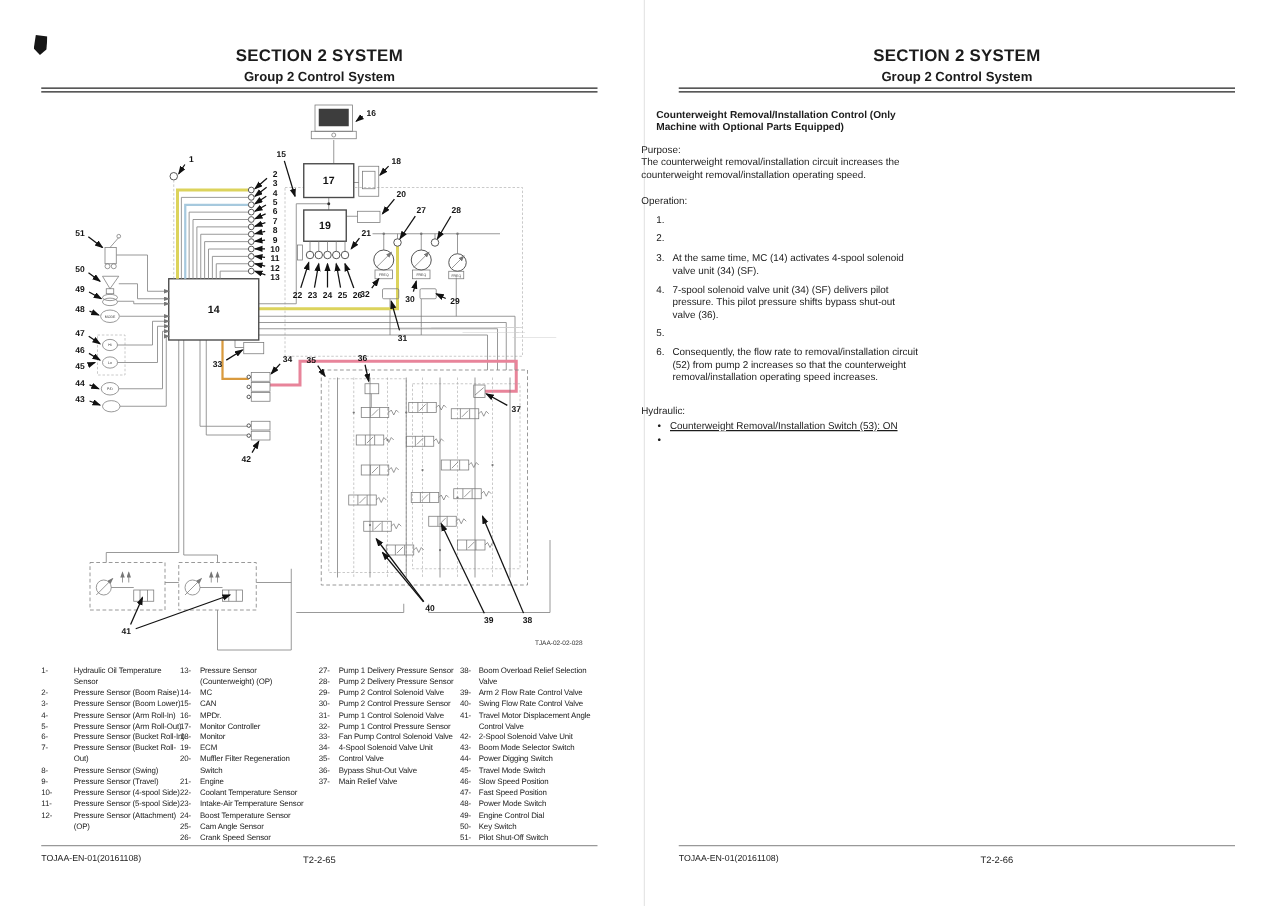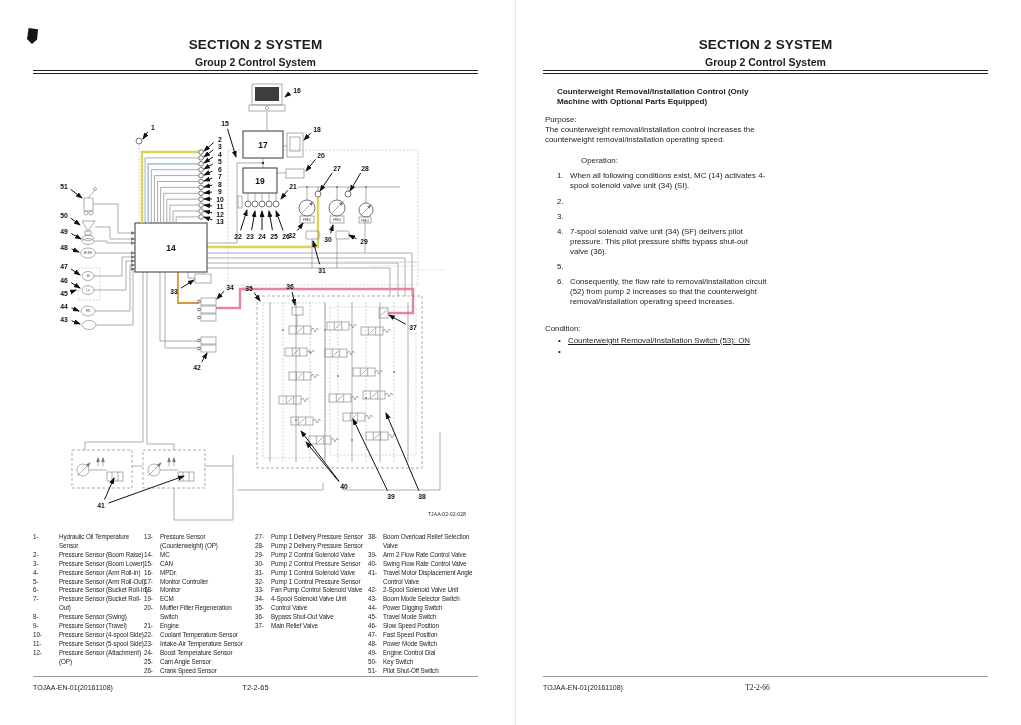--- a/index.html
+++ b/index.html
@@ -13,25 +13,25 @@
   .page-divider{left:515px;top:0;width:1px;height:725px;background:#e6e6e6;}
   
   .hdr-title{font-weight:bold;font-size:13.5px;letter-spacing:.2px;text-align:center;}
   .hdr-sub{font-weight:bold;font-size:10.5px;text-align:center;}
   .hdr-rule{height:2px;border-top:1.4px solid #222;border-bottom:1px solid #222;}
   
   .ftr-rule{height:0;border-top:.6px solid #999;}
   .ftr-doc{font-size:7px;color:#222;}
   .ftr-page{font-size:7.5px;color:#222;text-align:center;}
   
-  #rightContent{left:545px;top:84px;width:252px;font-size:7.9px;line-height:10.1px;}
+  #rightContent{left:513px;top:84px;width:252px;font-size:7.9px;line-height:10.1px;}
   .cw-heading{font-weight:bold;font-size:8.1px;line-height:10px;margin:3px 0 0 12px;width:204px;}
   .plabel{margin-top:8px;}
   .ptext{width:214px;}
-  .oplabel{margin-top:11px;margin-left:36px;}
+  .oplabel{margin-top:11px;}
   .op-item{display:flex;margin:5px 0 0 12px;}
   .op-num{flex:0 0 13px;}
   .op-text{width:197px;}
   .cond{margin-top:17px;}
   .cond-item{display:flex;margin:1px 0 0 13px;}
   .bullet{flex:0 0 10px;font-size:8px;}
   .cond-text{width:192px;white-space:pre-line;text-decoration:underline;}
   
   .lcol{position:absolute;top:533px;font-size:6.3px;line-height:8.9px;letter-spacing:-.1px;}
   .litem{display:flex;}
@@ -740,52 +740,52 @@
 <div class="abs ftr-doc" style="left:33px;top:684px;">TOJAA-EN-01(20161108)</div>
 <div class="abs ftr-page" style="left:33px;top:683px;width:445px;">T2-2-65</div>
 
 <div class="abs hdr-title" style="left:543px;top:37px;width:445px;">SECTION 2 SYSTEM</div>
 <div class="abs hdr-sub" style="left:543px;top:56px;width:445px;">Group 2 Control System</div>
 <div class="abs hdr-rule" style="left:543px;top:70px;width:445px;"></div>
 
 <div class="abs" id="rightContent">
   <div class="cw-heading">Counterweight Removal/Installation Control (Only Machine with Optional Parts Equipped)</div>
   <div class="plabel">Purpose:</div>
-  <div class="ptext">The counterweight removal/installation control increases the counterweight removal/installation operating speed.</div>
+  <div class="ptext">The counterweight removal/installation circuit increases the counterweight removal/installation operating speed.</div>
   <div class="oplabel">Operation:</div>
   <div id="operationList">
       <div class="op-item">
         <span class="op-num">1.</span>
-        <span class="op-text">When all following conditions exist, MC (14) activates 4-spool solenoid valve unit (34) (SI).</span>
       </div>
       <div class="op-item">
         <span class="op-num">2.</span>
       </div>
       <div class="op-item">
         <span class="op-num">3.</span>
+        <span class="op-text">At the same time, MC (14) activates 4-spool solenoid valve unit (34) (SF).</span>
       </div>
       <div class="op-item">
         <span class="op-num">4.</span>
         <span class="op-text">7-spool solenoid valve unit (34) (SF) delivers pilot pressure. This pilot pressure shifts bypass shut-out valve (36).</span>
       </div>
       <div class="op-item">
         <span class="op-num">5.</span>
       </div>
       <div class="op-item">
         <span class="op-num">6.</span>
         <span class="op-text">Consequently, the flow rate to removal/installation circuit (52) from pump 2 increases so that the counterweight removal/installation operating speed increases.</span>
       </div>
     </div>
-  <div class="cond">Condition:</div>
+  <div class="cond">Hydraulic:</div>
   <div id="conditionList">
       <div class="cond-item">
         <span class="bullet">•</span>
         <span class="cond-text">Counterweight Removal/Installation Switch (53): ON</span>
       </div>
       <div class="cond-item">
         <span class="bullet">•</span>
       </div>
     </div>
 </div>
 
 <div class="abs ftr-rule" style="left:543px;top:676px;width:445px;"></div>
 <div class="abs ftr-doc" style="left:543px;top:684px;">TOJAA-EN-01(20161108)</div>
-<div class="abs ftr-page" style="left:535px;top:683px;width:445px;font-family:Liberation Serif, serif;">T2-2-66</div>
+<div class="abs ftr-page" style="left:575px;top:683px;width:445px;">T2-2-66</div>
 
 </body></html>

